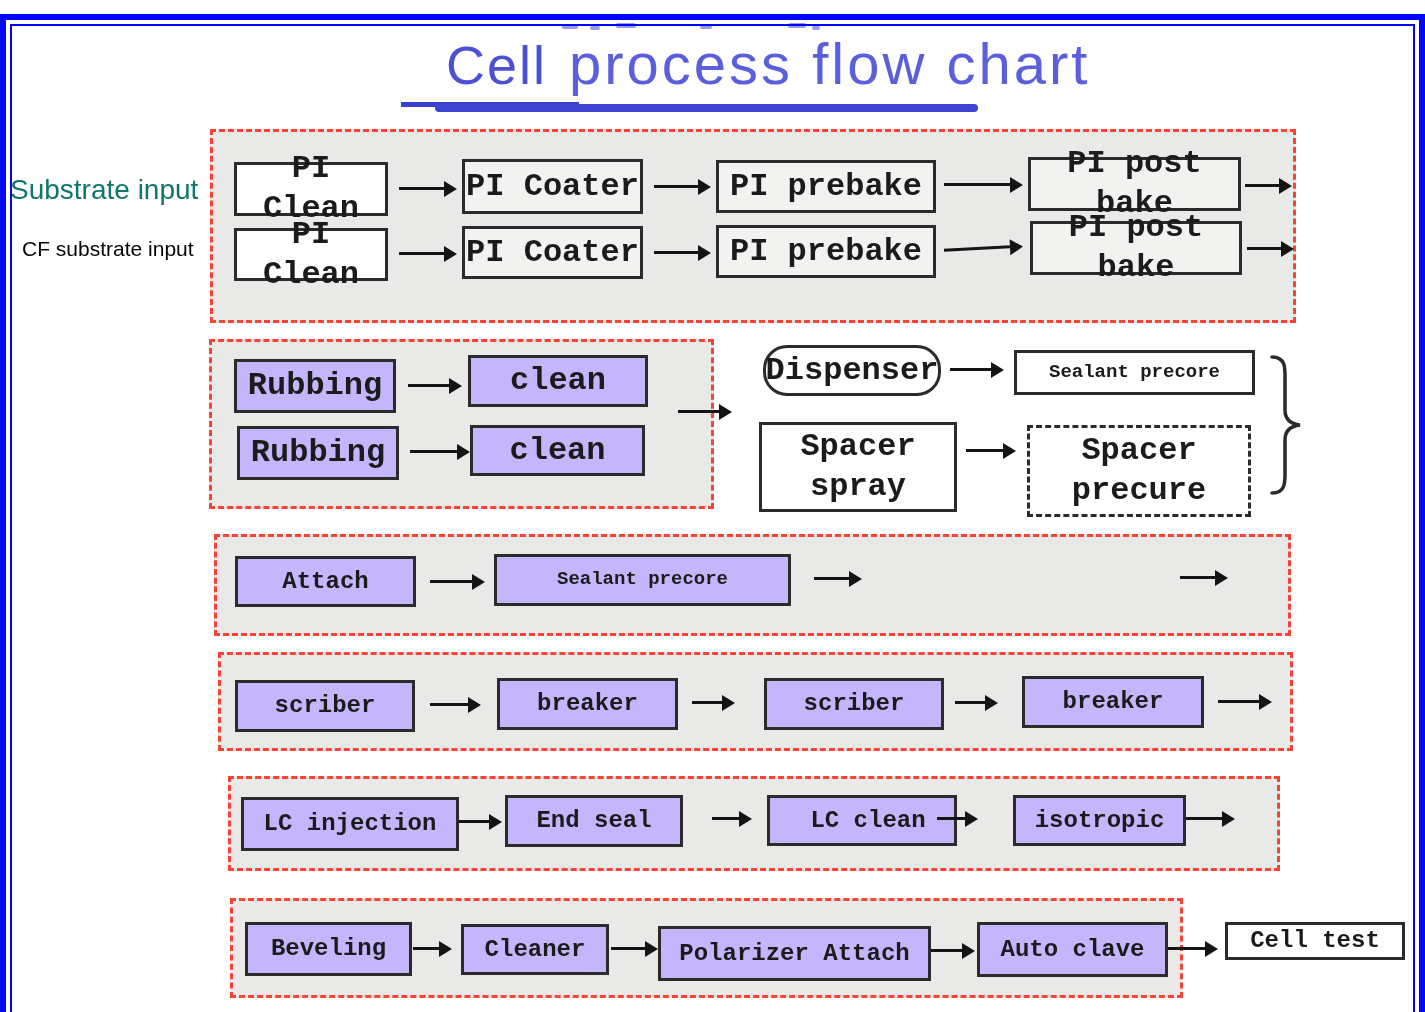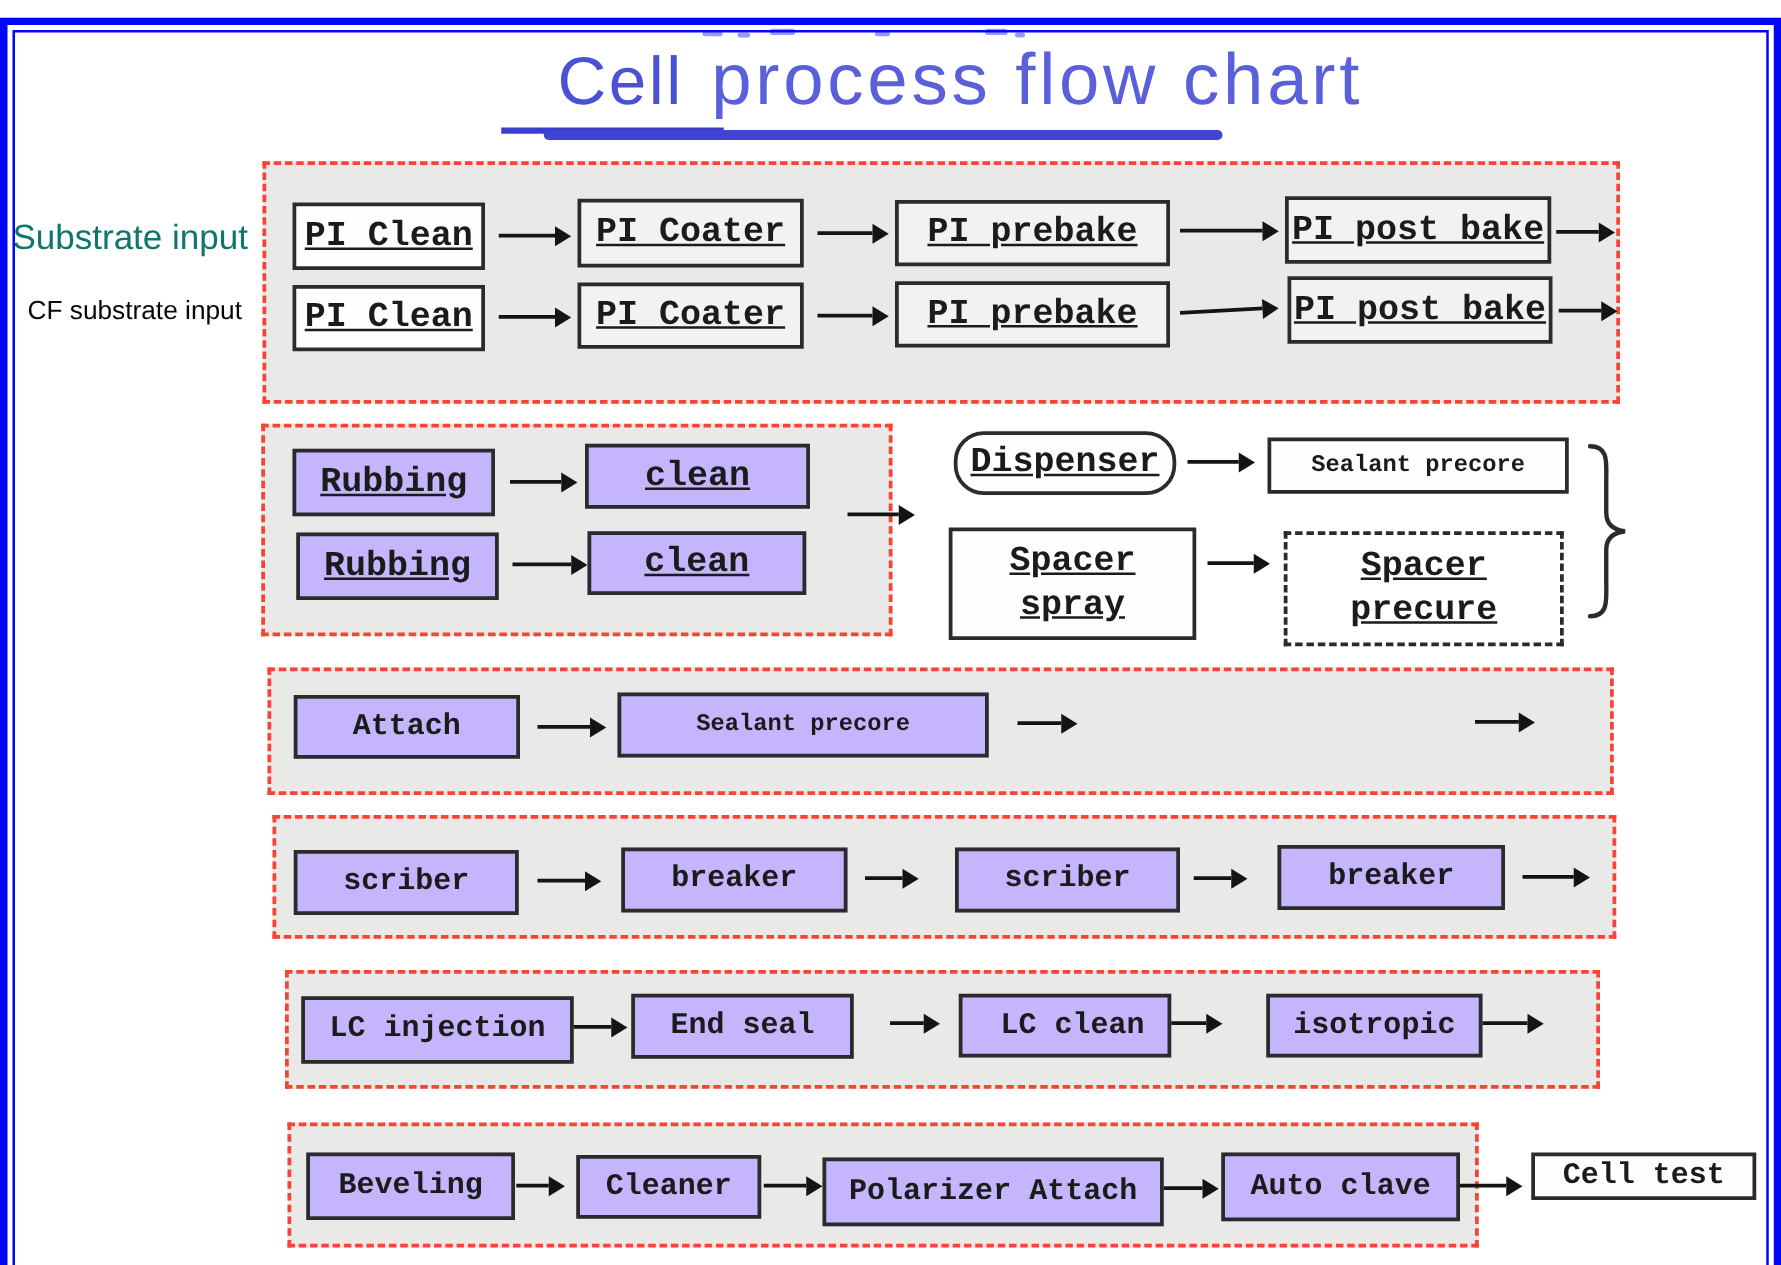--- a/index.html
+++ b/index.html
@@ -19,21 +19,21 @@
   .side-label-2{position:absolute;left:22px;top:223px;font-size:21px;color:#060606;z-index:6;}
 
   .section{position:absolute;border:3px dashed #fa4334;background:#e9e9e8;box-sizing:border-box;z-index:1;}
   .pbox{position:absolute;box-sizing:border-box;border:3px solid #2b2b2b;display:flex;flex-direction:column;
         align-items:center;justify-content:center;font-family:"Liberation Mono",monospace;font-weight:700;
         color:#1b1b1b;text-align:center;z-index:2;line-height:1.25;}
   .white{background:#fefefe;}
   .lite{background:#f2f2f0;}
   .gray{background:#c4b5fd;}
   .dashedbox{border:3px dashed #2b2b2b;background:#ffffff;}
-  .fs26{font-size:28px;text-decoration:underline;}
+  .fs26{font-size:32px;}
   .fs24{font-size:24px;}
   .fs19{font-size:19px;}
 
   .arrow{position:absolute;height:3px;background:#141414;z-index:3;}
   .arrow::after{content:"";position:absolute;right:-13px;top:-6.5px;width:0;height:0;
                 border-left:13px solid #141414;border-top:8px solid transparent;border-bottom:8px solid transparent;}
 
   .brace{position:absolute;left:1264px;top:338px;z-index:3;}
 </style>
 </head>
@@ -170,21 +170,21 @@
 
   <div class="section" style="left:228px;top:762px;width:1052px;height:95px;"></div>
   <div class="pbox gray fs24" style="left:241px;top:783px;width:218px;height:54px;">
       <span>LC injection</span>
     </div>
   <div class="arrow" style="left:459px;top:806px;width:30px;"></div>
   <div class="pbox gray fs24" style="left:505px;top:781px;width:178px;height:52px;">
       <span>End seal</span>
     </div>
   <div class="arrow" style="left:712px;top:803px;width:27px;"></div>
-  <div class="pbox gray fs24" style="left:767px;top:781px;width:170px;height:51px;padding-left:12px;">
+  <div class="pbox gray fs24" style="left:767px;top:781px;width:190px;height:51px;padding-left:12px;">
       <span>LC clean</span>
     </div>
   <div class="arrow" style="left:937px;top:803px;width:28px;"></div>
   <div class="pbox gray fs24" style="left:1013px;top:781px;width:173px;height:51px;">
       <span>isotropic</span>
     </div>
   <div class="arrow" style="left:1186px;top:803px;width:36px;"></div>
 
   <div class="section" style="left:230px;top:884px;width:953px;height:100px;"></div>
   <div class="pbox gray fs24" style="left:245px;top:908px;width:167px;height:54px;">

